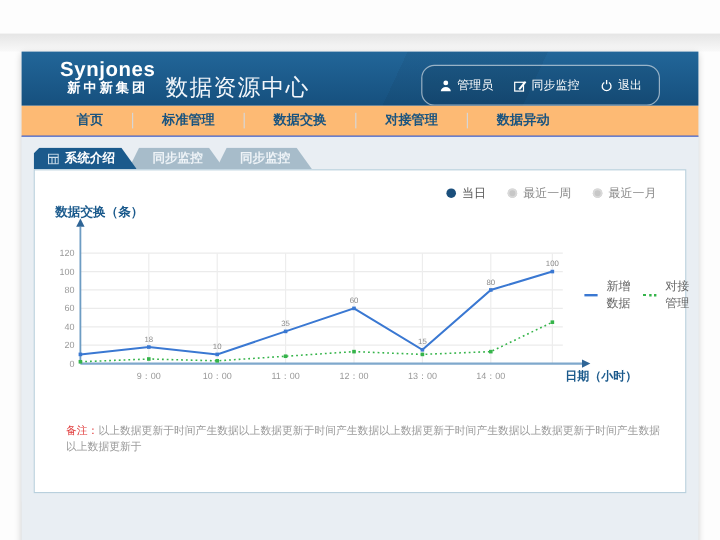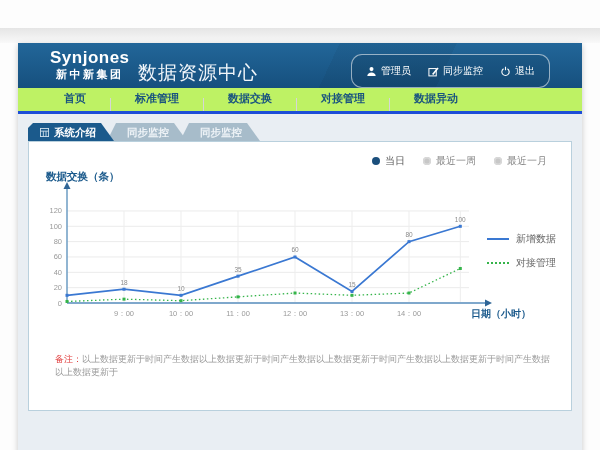--- a/index.html
+++ b/index.html
@@ -18,21 +18,21 @@
   .logo-block { position:absolute; left:32px; top:5px; text-align:center; z-index:2; }
   .logo-line1 { color:#fff; font-size:17px; font-weight:bold; letter-spacing:.5px; line-height:19px; }
   .logo-line2 { color:#fff; font-size:11px; font-weight:bold; letter-spacing:2.5px; line-height:14px; }
   .app-title { position:absolute; left:120px; top:17px; color:#f2f6fa; font-size:19px; letter-spacing:1px; z-index:2;text-align:right; }
   .user-pill { position:absolute; right:32px; top:11px; height:21px; display:flex; align-items:center; gap:17px;
     padding:16px 14px; border:1px solid rgba(255,255,255,.55); border-radius:11px; background:rgba(0,0,0,.08); z-index:2; }
   .pill-item { display:flex; align-items:center; gap:4px; color:#fff; font-size:10px; cursor:pointer; white-space:nowrap; }
   .pill-item svg { display:block; }
 
   
-  .nav { height:26px; background:#bef264; border-bottom:3px solid #1d4ed8; display:flex; align-items:flex-end; padding-left:22px; }
+  .nav { height:26px; background:#fdba74; border-bottom:1px solid #1d4ed8; display:flex; align-items:center; padding-left:22px; }
   .nav-item { font-size:11px; font-weight:bold; color:#1a547f; padding:0 24px; line-height:25px; cursor:pointer; }
   .nav-sep { width:1px; height:13px; background:#d6d6d6; }
 
   
   .content { position:relative; height:304px; background:#e9eef3; }
   .tabs { position:absolute; top:9px; left:10px; display:flex; z-index:3;align-items:flex-end; }
   .tab { height:18px; line-height:18px; font-size:10.5px; font-weight:bold; padding:0 18px 0 12px; cursor:pointer;
     display:flex; align-items:center; gap:5px; }
   .tab.active { background:#1b5a8c; color:#fff; z-index:2;
     clip-path:polygon(0 100%, 0 5px, 5px 0, calc(100% - 13px) 0, 100% 100%); }
@@ -50,21 +50,21 @@
   .radio.selected .dot { background:#1b4f7c; box-shadow:none; }
 
   
   .chart-svg { position:absolute; left:12px; top:28px; pointer-events:none; }
   .chart-svg text.tick { font-size:7.5px; fill:#999; }
   .chart-svg text.ptlabel { font-size:6.5px; fill:#8a8a8a; }
   .chart-svg text.xlabel { font-size:10px; font-weight:bold; fill:#1b5a8c; }
   .chart-svg text.ylabelt { font-size:10.5px; font-weight:bold; fill:#1b5a8c; }
 
   
-  .legend { position:absolute; left:458px; top:90px; display:flex; flex-direction:column; gap:10px; }
+  .legend { position:absolute; left:458px; top:90px; display:flex; flex-direction:row; gap:10px; }
   .legend-item { display:flex; align-items:center; gap:7px; font-size:10px; color:#666; cursor:pointer; }
   .legend-line { width:22px; height:0; }
   .legend-line.solid  { border-top:2px solid #3a78d2; }
   .legend-line.dotted { border-top:2px dotted #35b44a; }
 
   
   .note { position:absolute; left:26px; right:20px; top:211px; font-size:9px; color:#9a9a9a; line-height:13px; }
   .note .note-prefix { color:#e03a3a; }
 </style>
 </head>

